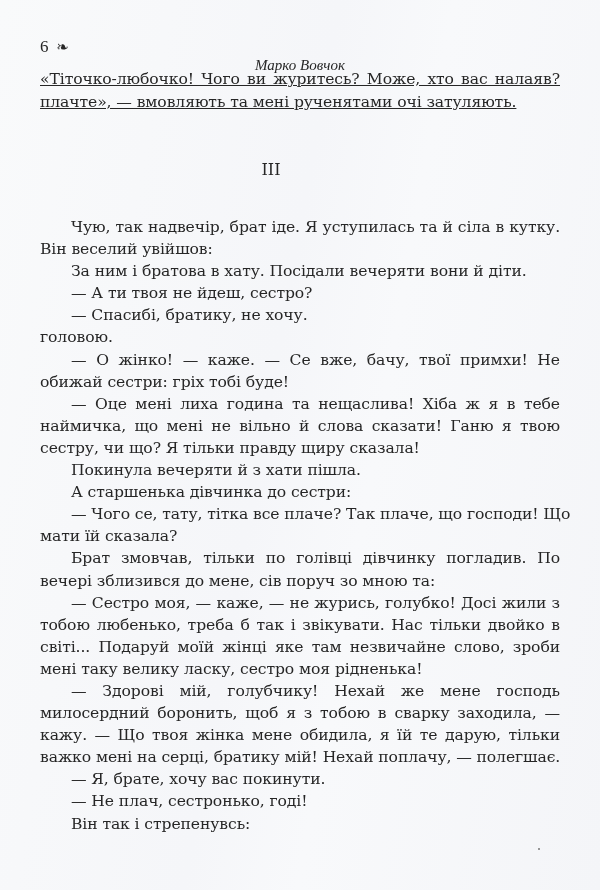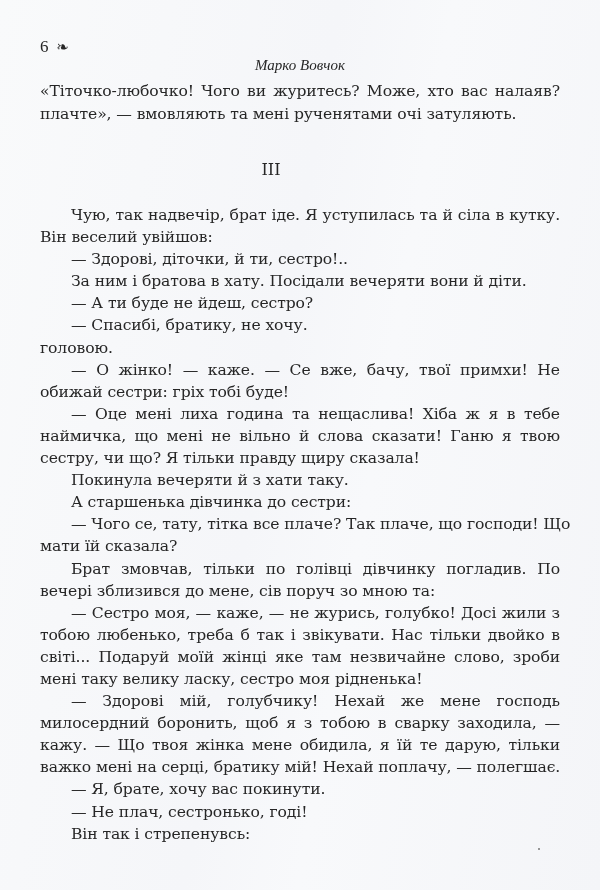--- a/index.html
+++ b/index.html
@@ -16,23 +16,23 @@
   .page-number { position: absolute; left: 0; top: 0; font-family: "Liberation Serif", serif; font-size: 17px; line-height: 22px; }
   .ornament { position: absolute; left: 16px; top: 1px; font-size: 15px; line-height: 20px; font-family: "DejaVu Sans", sans-serif; }
   .author { position: absolute; left: 0; width: 520px; text-align: center; top: 19px;
     font-family: "Liberation Serif", serif; font-style: italic; font-size: 15px; line-height: 20px; }
   .text { position: absolute; left: 40px; width: 520px; font-size: 15.6px; line-height: 22.1px;
     letter-spacing: -0.1px; }
   .line { display: block; height: 22.1px; white-space: nowrap; text-align: justify; text-align-last: justify; overflow: visible; }
   .line.last { text-align-last: left; }
   .line.indent { padding-left: 31px; }
   .chapter { position: absolute; top: 159px; left: 0; width: 542px; text-align: center; font-size: 16px; line-height: 22px; }
-  .top-block { top: 80px; line-height: 23px; }
+  .top-block { top: 68px; line-height: 23px; text-decoration: underline; }
   .top-block .line { height: 23px; }
-  .body-block { top: 204px; }
+  .body-block { top: 216px; }
   .speck { position: absolute; width: 2px; height: 2px; background: #777; border-radius: 1px; left: 538px; top: 848px; }
 </style>
 </head>
 <body>
 
 <div class="page">
 
   <div class="running-head">
     <span class="page-number">6</span>
     <span class="ornament">❧</span>
@@ -42,31 +42,30 @@
   <div class="text top-block">
     <span class="line">«Тіточко-любочко! Чого ви журитесь? Може, хто вас налаяв?</span>
     <span class="line last">плачте», — вмовляють та мені рученятами очі затуляють.</span>
   </div>
 
   <div class="chapter">III</div>
 
   <div class="text body-block">
     <span class="line indent">Чую, так надвечір, брат іде. Я уступилась та й сіла в кутку.</span>
     <span class="line last">Він веселий увійшов:</span>
-    <span class="line indent last">— Здорові, діточки, й ти, сестро!..</span>
     <span class="line indent last">За ним і братова в хату. Посідали вечеряти вони й діти.</span>
-    <span class="line indent last">— А ти буде не йдеш, сестро?</span>
+    <span class="line indent last">— А ти твоя не йдеш, сестро?</span>
     <span class="line indent last">— Спасибі, братику, не хочу.</span>
     <span class="line last">головою.</span>
     <span class="line indent">— О жінко! — каже. — Се вже, бачу, твої примхи! Не</span>
     <span class="line last">обижай сестри: гріх тобі буде!</span>
     <span class="line indent">— Оце мені лиха година та нещаслива! Хіба ж я в тебе</span>
     <span class="line">наймичка, що мені не вільно й слова сказати! Ганю я твою</span>
     <span class="line last">сестру, чи що? Я тільки правду щиру сказала!</span>
-    <span class="line indent last">Покинула вечеряти й з хати таку.</span>
+    <span class="line indent last">Покинула вечеряти й з хати пішла.</span>
     <span class="line indent last">А старшенька дівчинка до сестри:</span>
     <span class="line indent">— Чого се, тату, тітка все плаче? Так плаче, що господи! Що</span>
     <span class="line last">мати їй сказала?</span>
     <span class="line indent">Брат змовчав, тільки по голівці дівчинку погладив. По</span>
     <span class="line last">вечері зблизився до мене, сів поруч зо мною та:</span>
     <span class="line indent">— Сестро моя, — каже, — не журись, голубко! Досі жили з</span>
     <span class="line">тобою любенько, треба б так і звікувати. Нас тільки двойко в</span>
     <span class="line">світі... Подаруй моїй жінці яке там незвичайне слово, зроби</span>
     <span class="line last">мені таку велику ласку, сестро моя рідненька!</span>
     <span class="line indent">— Здорові мій, голубчику! Нехай же мене господь</span>

